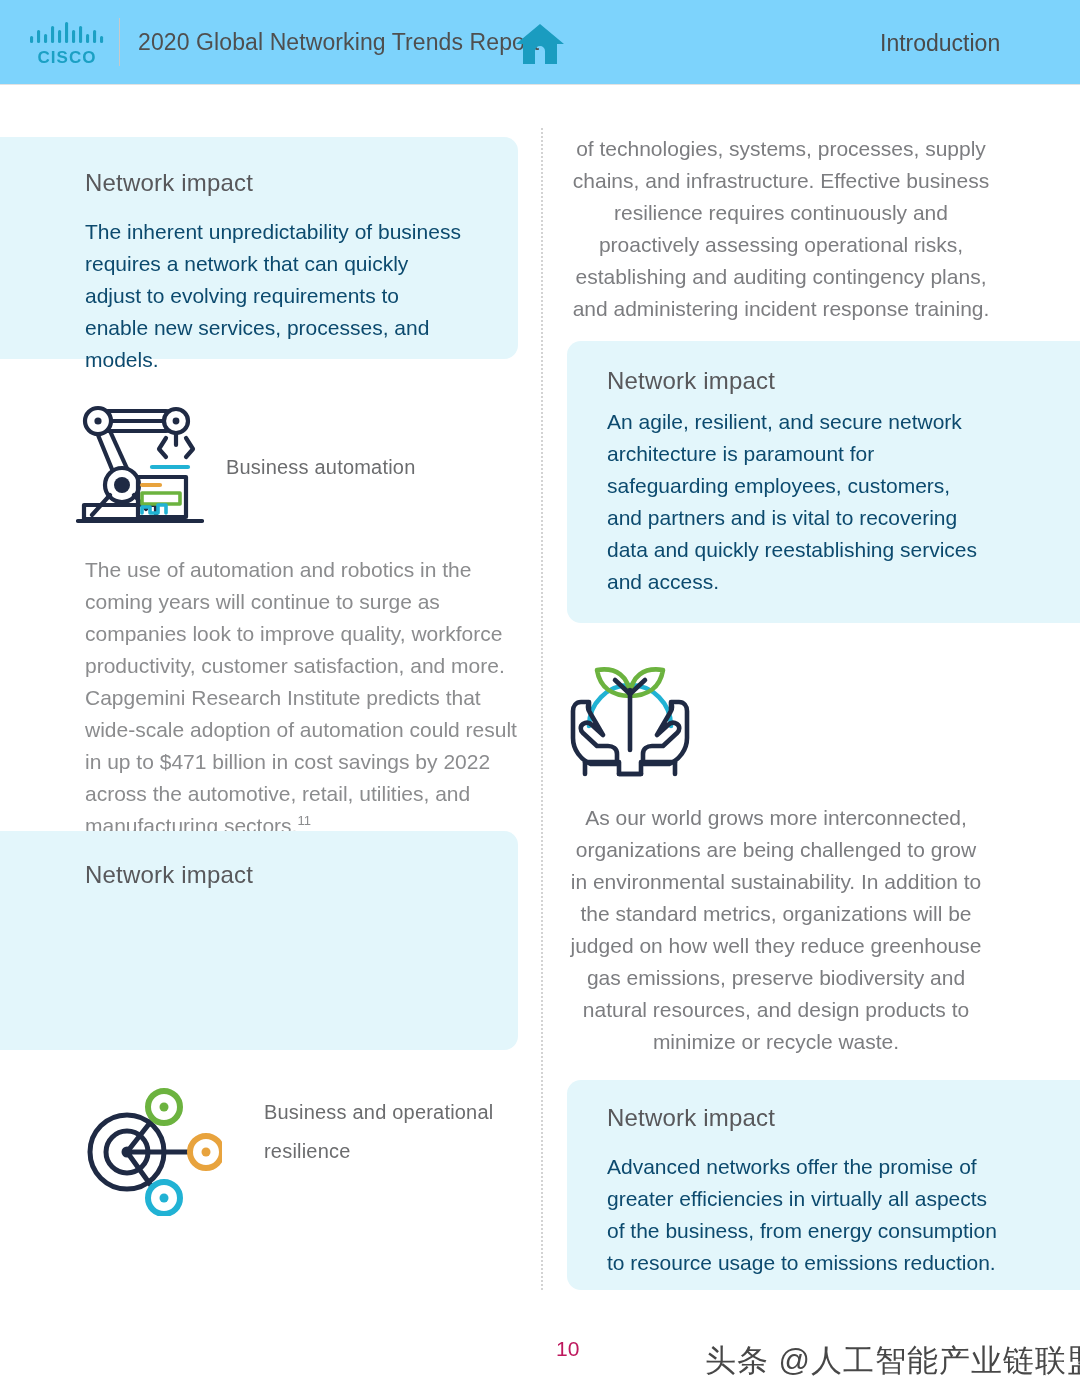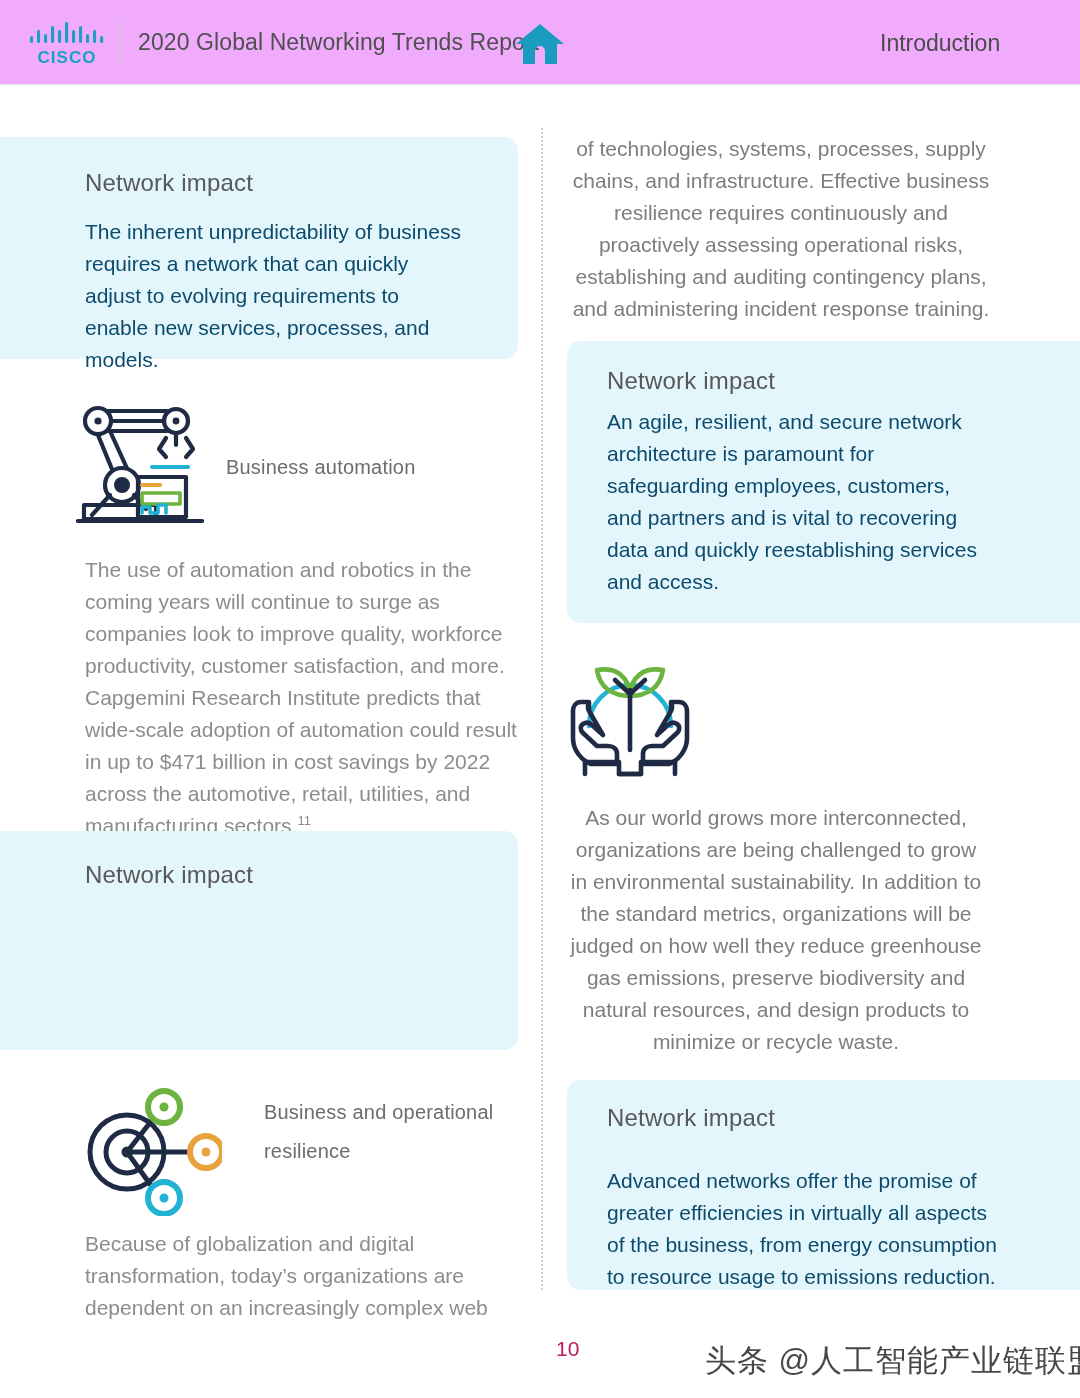--- a/index.html
+++ b/index.html
@@ -18,21 +18,21 @@
     overflow: hidden;
     background: #ffffff;
   }
 
   
   #header {
     position: absolute;
     left: 0; top: 0;
     width: 1080px;
     height: 84px;
-    background: #f0abfc;
+    background: #7dd3fc;
     border-bottom: 1px solid #e2e2e2;
   }
   #cisco-logo {
     position: absolute;
     left: 28px; top: 20px;
     width: 78px; height: 46px;
   }
   #header-divider {
     position: absolute;
     left: 119px; top: 18px;
@@ -263,21 +263,20 @@
       <circle cx="124" cy="64" r="16" stroke="#e8a33d" stroke-width="6" fill="#ffffff"></circle>
       <circle cx="124" cy="64" r="4.5" fill="#e8a33d" stroke="none"></circle>
 
       <circle cx="82" cy="110" r="16" stroke="#21b2d4" stroke-width="6" fill="#ffffff"></circle>
       <circle cx="82" cy="110" r="4.5" fill="#21b2d4" stroke="none"></circle>
     </svg>
   </div>
 
   <h2 class="section-heading" style="left:264px; top:1093px; width:250px;">Business and operational resilience</h2>
 
-  <p class="body-text" style="left:85px; top:1228px; width:420px;">Because of globalization and digital transformation, today’s organizations are dependent on an increasingly complex web</p>
 
   <p class="body-text dark" style="left:566px; top:133px; width:430px;">of technologies, systems, processes, supply chains, and infrastructure. Effective business resilience requires continuously and proactively assessing operational risks, establishing and auditing contingency plans, and administering incident response training.</p>
 
   <div class="impact-box right" style="top:341px; width:513px; height:282px; padding:26px 60px 0 40px;">
     <p class="impact-title">Network impact</p>
     <p class="impact-body" style="margin-top:11px; width:380px;">An agile, resilient, and secure network architecture is paramount for safeguarding employees, customers, and partners and is vital to recovering data and quickly reestablishing services and access.</p>
   </div>
 
   <div class="icon-wrap" style="left:567px; top:650px;">
     <svg width="126" height="132" viewBox="0 0 126 132" xmlns="http://www.w3.org/2000/svg" fill="none" stroke-width="4.6" stroke-linecap="round" stroke-linejoin="round">
@@ -304,20 +303,20 @@
       <line x1="108" y1="112" x2="108" y2="124" stroke="#1f2a44"></line>
       <line x1="52" y1="124" x2="74" y2="124" stroke="#1f2a44"></line>
     </svg>
   </div>
 
 
   <p class="body-text dark" style="left:566px; top:802px; width:420px;">As our world grows more interconnected, organizations are being challenged to grow in environmental sustainability. In addition to the standard metrics, organizations will be judged on how well they reduce greenhouse gas emissions, preserve biodiversity and natural resources, and design products to minimize or recycle waste.</p>
 
   <div class="impact-box right" style="top:1080px; width:513px; height:210px; padding:24px 60px 0 40px;">
     <p class="impact-title">Network impact</p>
-    <p class="impact-body" style="margin-top:33px; width:390px;">Advanced networks offer the promise of greater efficiencies in virtually all aspects of the business, from energy consumption to resource usage to emissions reduction.</p>
+    <p class="impact-body" style="margin-top:19px; width:390px;">Advanced networks offer the promise of greater efficiencies in virtually all aspects of the business, from energy consumption to resource usage to emissions reduction.</p>
   </div>
 
   <div id="page-number">10</div>
 
   <div id="watermark">头条 @人工智能产业链联盟</div>
 
 </div>
 
 </body></html>

